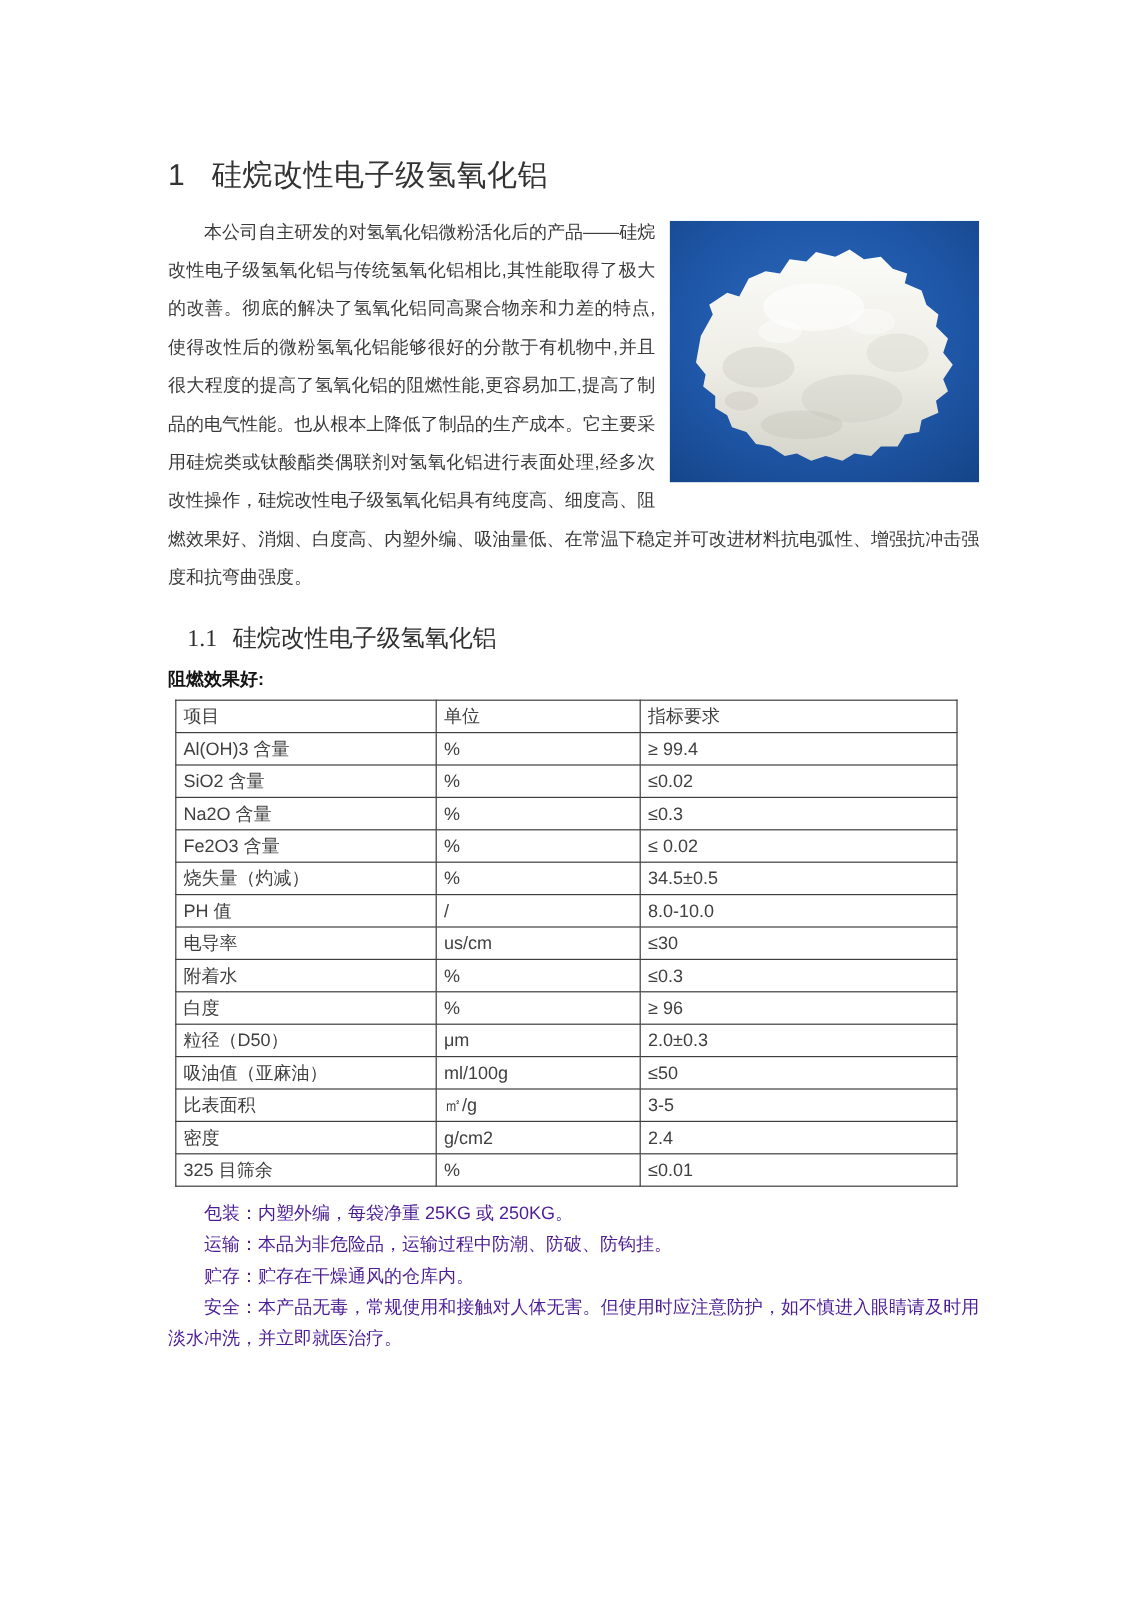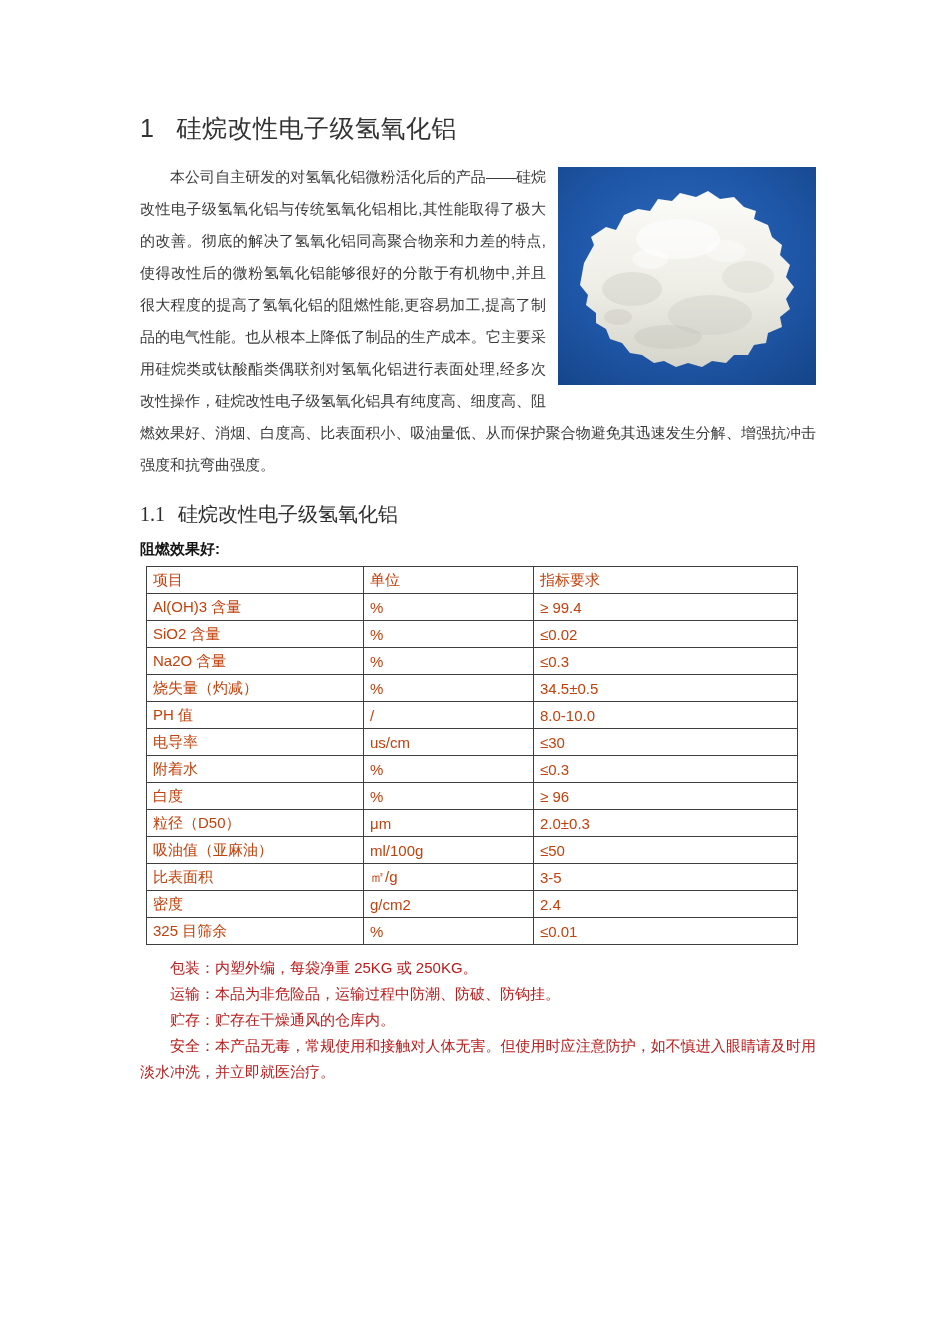--- a/index.html
+++ b/index.html
@@ -4,21 +4,21 @@
 <style>
   html,body { margin:0; padding:0; background:#ffffff; }
   .page {
     position:relative;
     width:948px; height:1341px;
     background:#ffffff;
     overflow:hidden;
     font-family:"Liberation Sans", sans-serif;
   }
   .content {
-    position:absolute; left:140px; top:112px; width:676px;
+    position:absolute; left:140px; top:129px; width:676px;
     color:#3a3a3a;
   }
   h1.doc-h1 {
     margin:0 0 16px 0;
     font-size:25px; font-weight:400; color:#333333;
     letter-spacing:0.5px;
   }
   h1.doc-h1 .h-num { display:inline-block; margin-right:22px; }
   .figure {
     float:right;
@@ -28,21 +28,21 @@
   .figure svg { display:block; width:258px; height:218px; }
   p.para {
     margin:0;
     font-size:15px; line-height:32px;
     text-indent:2em; text-align:justify;
     color:#3a3a3a;
   }
   p.para2 { line-height:30px; margin-top:6px; }
   .clear { clear:both; }
   h2.doc-h2 {
-    margin:20px 0 12px 0;
+    margin:20px 0 12px 16px;
     font-size:20px; font-weight:400; color:#2f2f2f;
   }
   h2.doc-h2 .h-num {
     font-family:"Liberation Serif", serif;
     display:inline-block; margin-right:13px;
   }
   .table-label {
     margin:0 0 7px 0;
     font-size:15px; font-weight:bold; color:#141414;
   }
@@ -52,32 +52,32 @@
     table-layout:fixed;
     width:651px;
   }
   table.spec th, table.spec td {
     border:1px solid #3f3f3f;
     padding:1px 6px;
     height:24px;
     font-size:15px;
     font-weight:400;
     text-align:left;
-    color:#c2410c;
+    color:#404040;
     overflow:hidden; white-space:nowrap;
   }
   table.spec col.c1 { width:217px; }
   table.spec col.c2 { width:170px; }
   table.spec col.c3 { width:264px; }
   .notes { margin-top:10px; }
   .notes p {
     margin:0;
     font-size:15px; line-height:26px;
     text-indent:2em; text-align:justify;
-    color:#b91c1c;
+    color:#4c1d95;
   }
 </style>
 </head>
 <body>
 
 <div class="page">
   <div class="content">
 
     <h1 class="doc-h1">
       <span class="h-num">1</span><span>硅烷改性电子级氢氧化铝</span>
@@ -110,21 +110,21 @@
           <ellipse cx="120" cy="72" rx="42" ry="20" fill="#ffffff" opacity="0.55"></ellipse>
           <ellipse cx="74" cy="122" rx="30" ry="17" fill="#c7c6bc" opacity="0.35"></ellipse>
           <ellipse cx="152" cy="148" rx="42" ry="20" fill="#c7c6bc" opacity="0.30"></ellipse>
           <ellipse cx="190" cy="110" rx="26" ry="16" fill="#d8d7cd" opacity="0.40"></ellipse>
           <ellipse cx="110" cy="170" rx="34" ry="12" fill="#bdbcb2" opacity="0.30"></ellipse>
           <ellipse cx="92" cy="92" rx="18" ry="10" fill="#ffffff" opacity="0.45"></ellipse>
           <ellipse cx="168" cy="84" rx="20" ry="11" fill="#ffffff" opacity="0.35"></ellipse>
           <ellipse cx="60" cy="150" rx="14" ry="8" fill="#c2c1b7" opacity="0.35"></ellipse>
         </svg>
       </div>
-      <p class="para">本公司自主研发的对氢氧化铝微粉活化后的产品——硅烷改性电子级氢氧化铝与传统氢氧化铝相比,其性能取得了极大的改善。彻底的解决了氢氧化铝同高聚合物亲和力差的特点,使得改性后的微粉氢氧化铝能够很好的分散于有机物中,并且很大程度的提高了氢氧化铝的阻燃性能,更容易加工,提高了制品的电气性能。也从根本上降低了制品的生产成本。它主要采用硅烷类或钛酸酯类偶联剂对氢氧化铝进行表面处理,经多次改性操作，硅烷改性电子级氢氧化铝具有纯度高、细度高、阻燃效果好、消烟、白度高、比表面积小、吸油量低、从而保护聚合物避免其迅速发生分解、增强抗冲击强度和抗弯曲强度。</p>
+      <p class="para">本公司自主研发的对氢氧化铝微粉活化后的产品——硅烷改性电子级氢氧化铝与传统氢氧化铝相比,其性能取得了极大的改善。彻底的解决了氢氧化铝同高聚合物亲和力差的特点,使得改性后的微粉氢氧化铝能够很好的分散于有机物中,并且很大程度的提高了氢氧化铝的阻燃性能,更容易加工,提高了制品的电气性能。也从根本上降低了制品的生产成本。它主要采用硅烷类或钛酸酯类偶联剂对氢氧化铝进行表面处理,经多次改性操作，硅烷改性电子级氢氧化铝具有纯度高、细度高、阻燃效果好、消烟、白度高、内塑外编、吸油量低、在常温下稳定并可改进材料抗电弧性、增强抗冲击强度和抗弯曲强度。</p>
       <div class="clear"></div>
     </div>
 
 
     <h2 class="doc-h2">
       <span class="h-num">1.1</span><span>硅烷改性电子级氢氧化铝</span>
     </h2>
 
     <p class="table-label">阻燃效果好:</p>
 
@@ -151,20 +151,25 @@
             <td>SiO2 含量</td>
             <td>%</td>
             <td>≤0.02</td>
           </tr>
         <tr>
             <td>Na2O 含量</td>
             <td>%</td>
             <td>≤0.3</td>
           </tr>
         <tr>
+            <td>Fe2O3 含量</td>
+            <td>%</td>
+            <td>≤ 0.02</td>
+          </tr>
+        <tr>
             <td>烧失量（灼减）</td>
             <td>%</td>
             <td>34.5±0.5</td>
           </tr>
         <tr>
             <td>PH 值</td>
             <td>/</td>
             <td>8.0-10.0</td>
           </tr>
         <tr>

